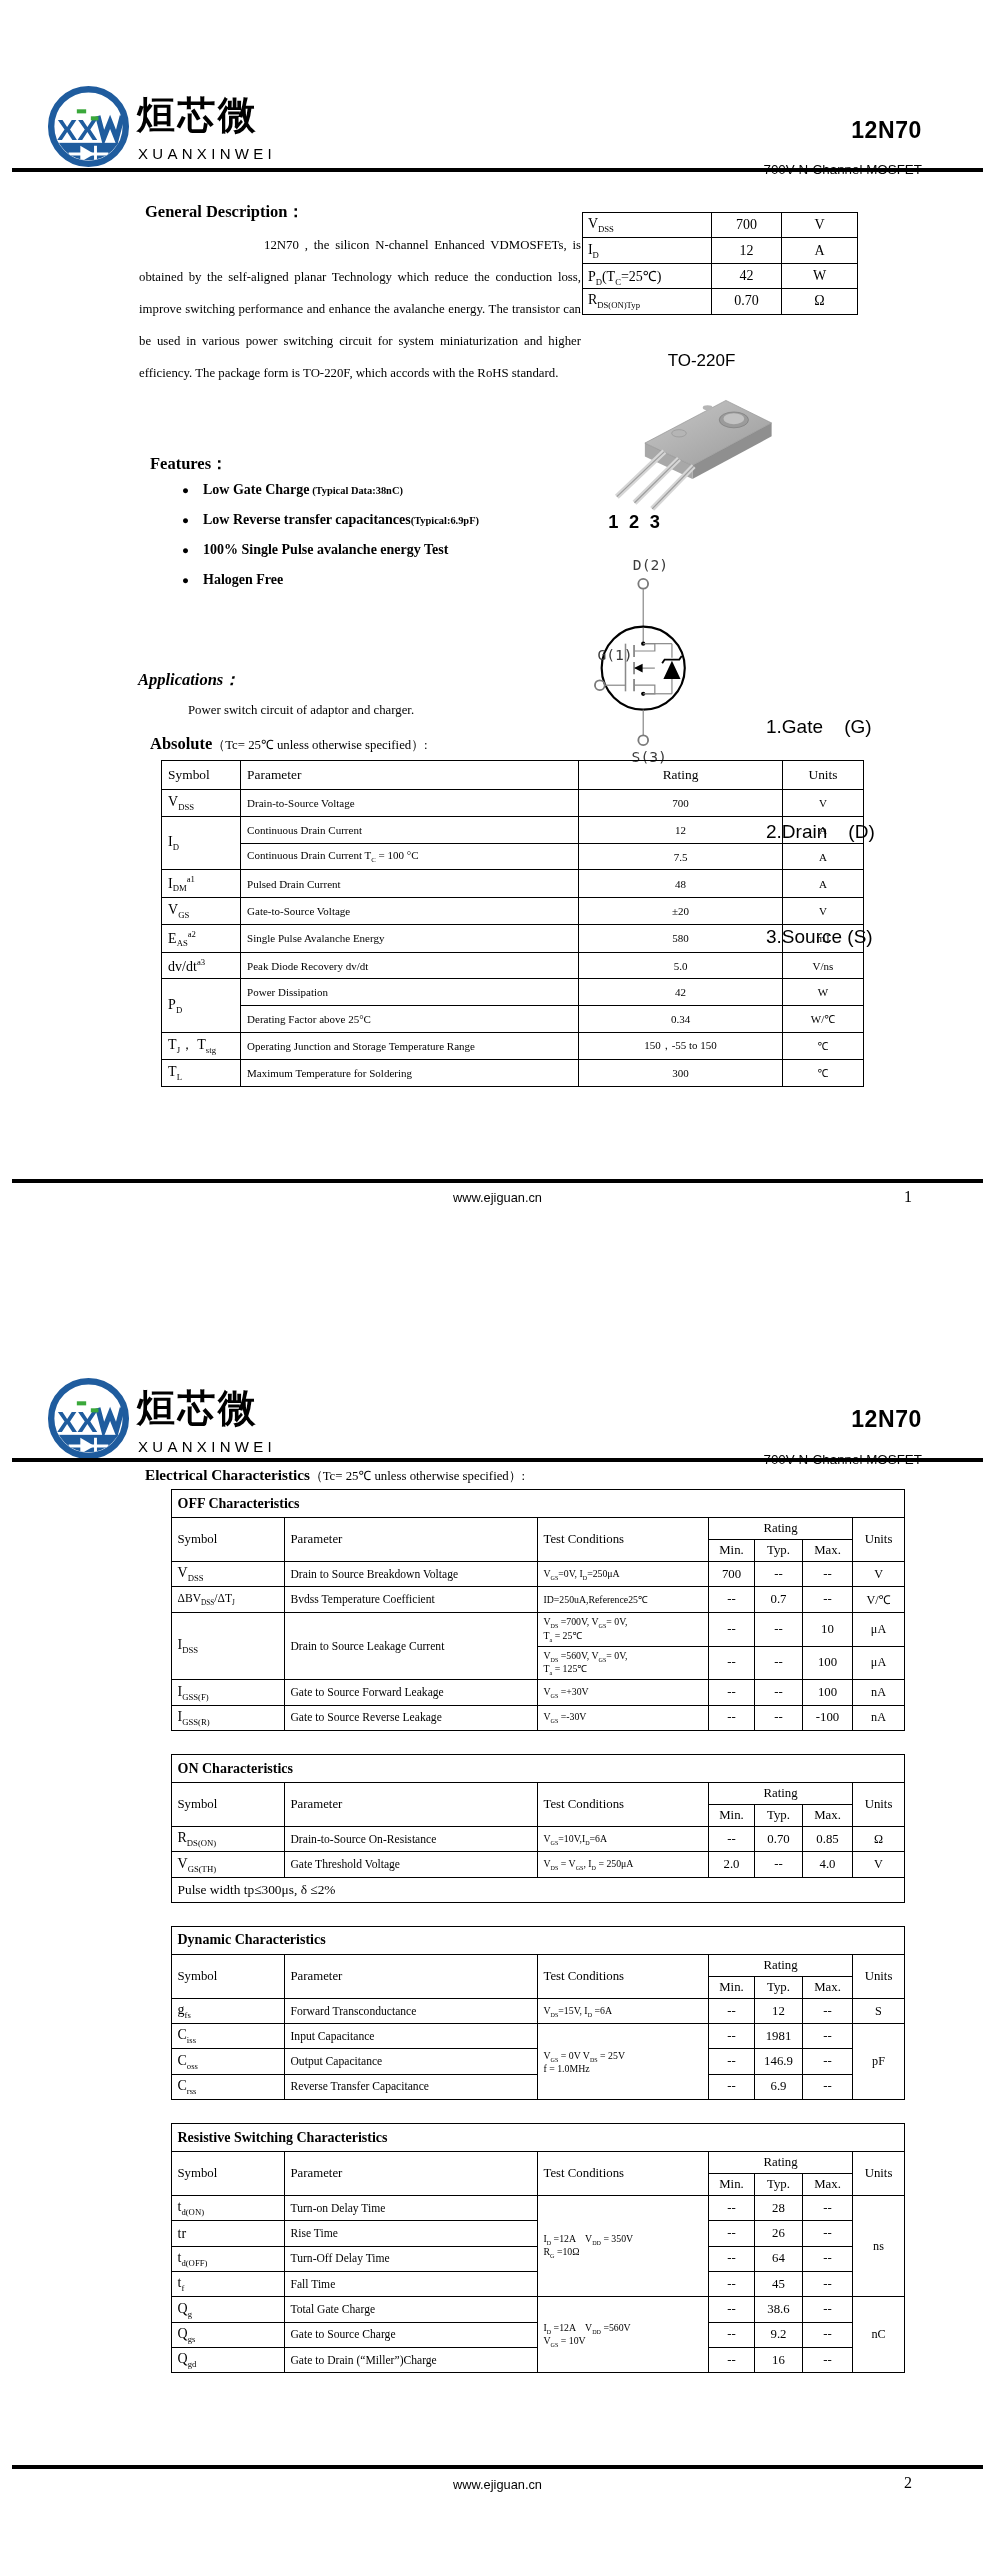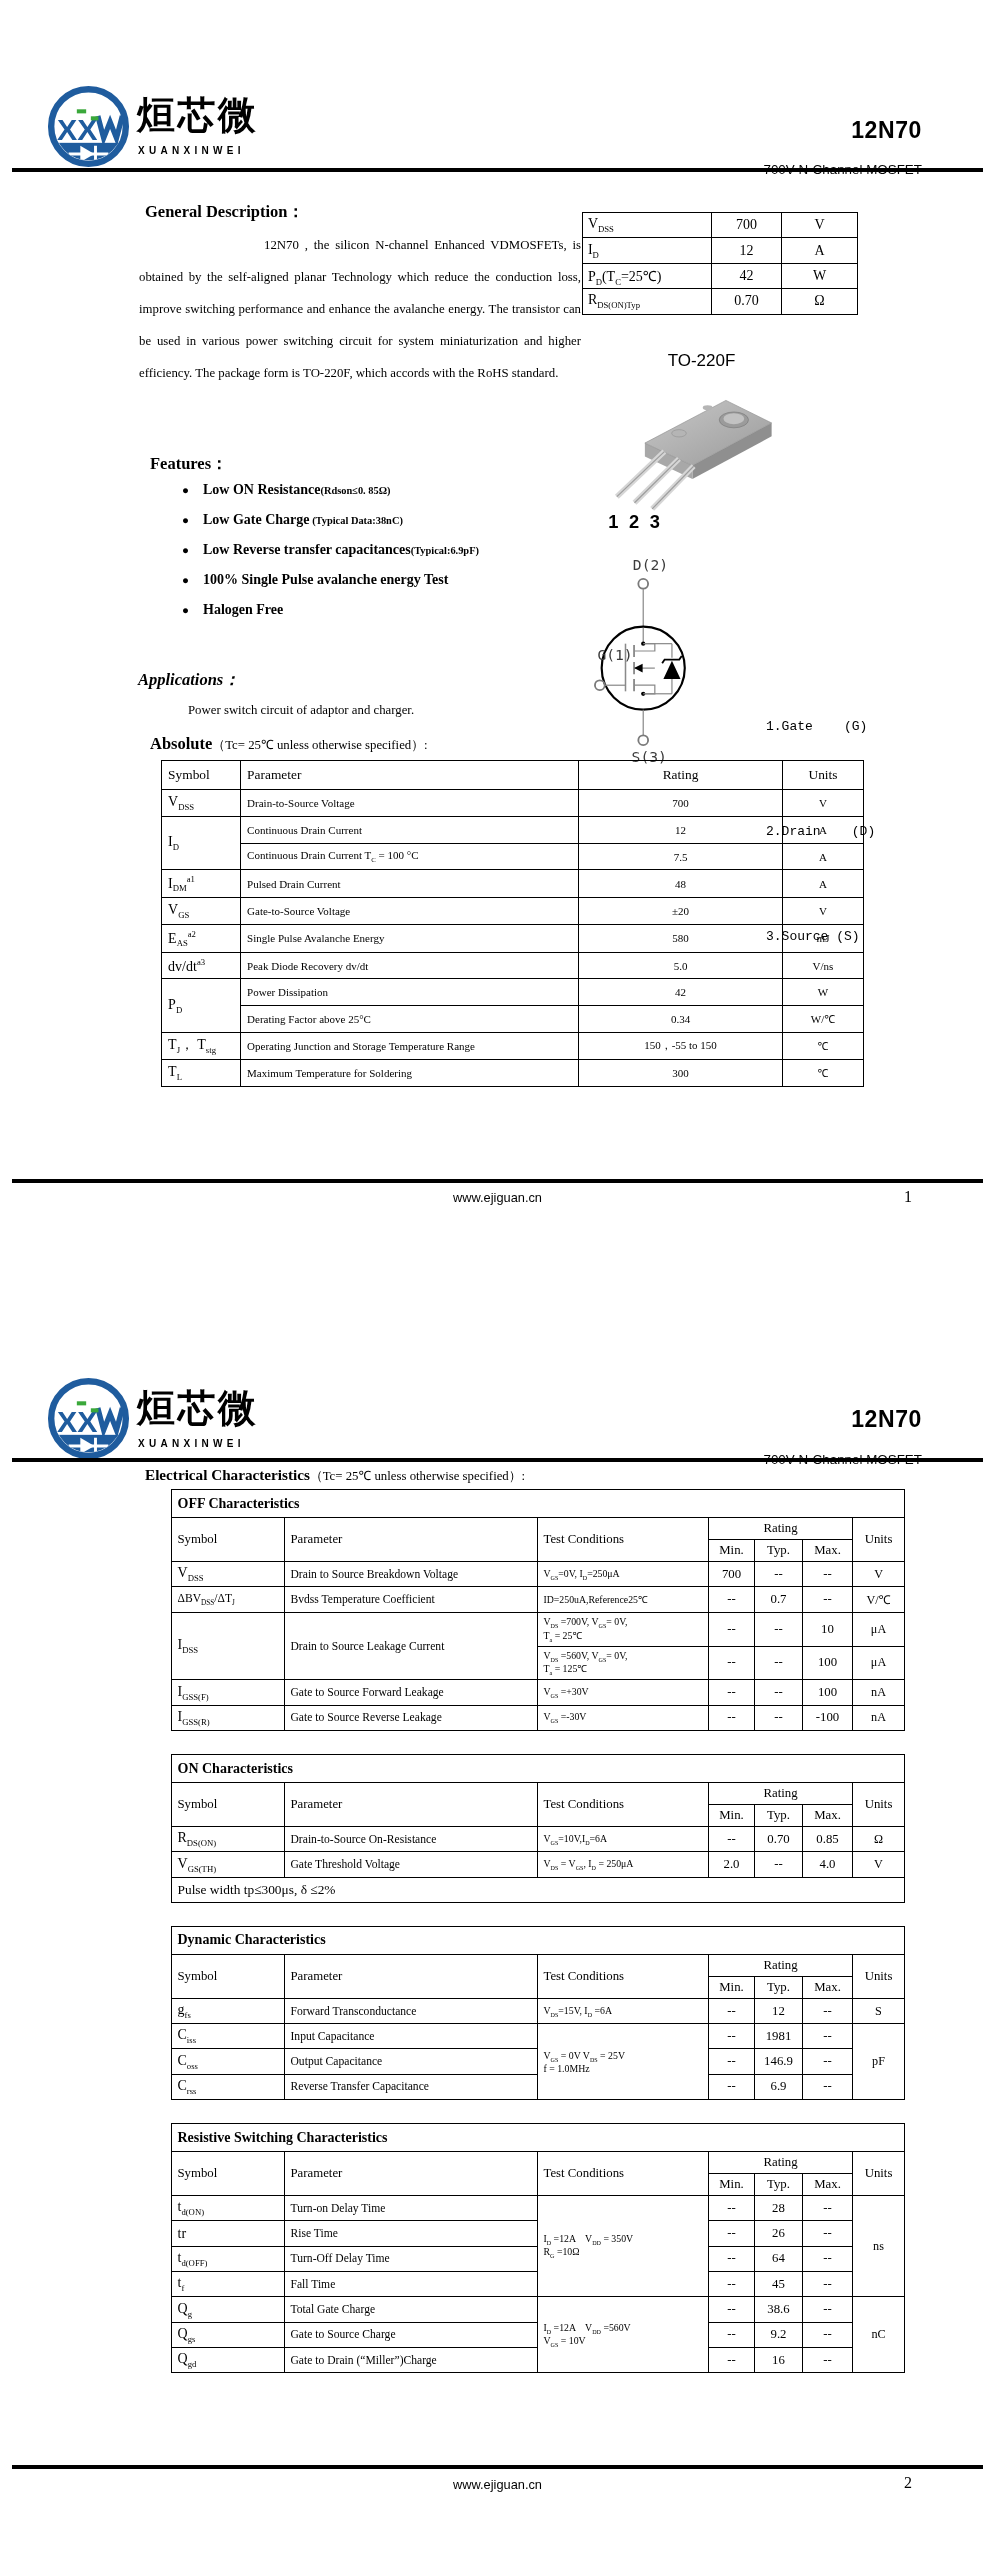--- a/index.html
+++ b/index.html
@@ -13,22 +13,22 @@
   .brand-part {
     position:absolute; right:73px; width:244px; text-align:right;
     font-family:"Liberation Sans", sans-serif; font-weight:bold; font-size:23px; letter-spacing:0.6px;
   }
   .brand-sub {
     position:absolute; right:73px; width:305px; text-align:right;
     font-family:"Liberation Sans", sans-serif; font-size:13.4px;margin-top:16px;
   }
   .logo-cn { position:absolute; font-size:38px; font-weight:bold; letter-spacing:2.4px;
     font-family:"Liberation Sans", sans-serif; line-height:1; }
-  .logo-en { position:absolute; font-size:10px; letter-spacing:4.3px;
-    font-family:"Liberation Sans", sans-serif;font-weight:bold; }
+  .logo-en { position:absolute; font-size:15px; letter-spacing:4.3px;
+    font-family:"Liberation Sans", sans-serif; }
   
   .sec-title { font-size:16.5px; font-weight:bold; }
   .body-text { font-size:12.8px; line-height:32px; text-align:justify; }
   .indent { text-indent:125px; }
   .feature-list { list-style:none; margin:0; padding:0; }
   .feature-list li { font-size:14px; font-weight:bold; height:30px; }
   .feature-list .dot { display:inline-block; width:21px; font-size:11.6px; }
   .feature-list .note { font-size:10.4px; font-weight:bold; }
   .h-mix-rest { font-weight:normal; font-size:12.8px; }
   
@@ -56,21 +56,21 @@
   .ctab td.unt { font-size:12.2px; text-align:center; }
   .ctab th.c { text-align:center; }
   .ctab td.noterow { font-size:13.4px; }
   sub { font-size:62%; }
   sup { font-size:62%; vertical-align:super; }
   
   .ftr-rule { position:absolute; left:12.2px; width:971px; height:4.3px; background:#000; }
   .ftr-site { position:absolute; left:0; width:995px; text-align:center;
     font-family:"Liberation Sans", sans-serif; font-size:12.8px; }
   .ftr-page { position:absolute; left:904px; font-size:16px; }
-  .legend { font-family:Liberation Mono, monospace; font-size:13px; line-height:35px; white-space:pre; }
+  .legend { font-family:Liberation Sans, sans-serif; font-size:19px; line-height:35px; white-space:pre; }
   .pkg-name { font-family:"Liberation Sans", sans-serif; font-size:17px; text-align:center; }
 </style>
 </head>
 <body>
 
 <div>
 
   <svg class="abs" style="left:43px; top:81px;" width="91" height="91" viewBox="0 0 156 152">
     <circle cx="78" cy="76" r="64" fill="#ffffff" stroke="#1f5c9e" stroke-width="11"></circle>
     <clipPath id="lc1">
@@ -147,21 +147,20 @@
     <line x1="128" y1="134" x2="55" y2="206" stroke="#9d9d9d" stroke-width="2"></line>
     <line x1="152" y1="146" x2="84" y2="216" stroke="#d6d6d6" stroke-width="9"></line>
     <line x1="152" y1="146" x2="84" y2="216" stroke="#9d9d9d" stroke-width="2"></line>
     <text x="12" y="248" font-family="Liberation Sans, sans-serif" font-weight="bold" font-size="30" fill="#000">
       <tspan>1</tspan><tspan x="46">2</tspan><tspan x="80">3</tspan>
     </text>
   </svg>
 
   <div class="sec-title abs" style="left:150px; top:453px;">Features：</div>
   <ul class="feature-list abs" style="left:182px; top:482px; width:415px;">
-    <li><span class="dot">●</span><span>Low ON Resistance</span><span class="note">(Rdson≤0. 85Ω)</span></li>
     <li><span class="dot">●</span><span>Low Gate Charge</span><span class="note">  (Typical Data:38nC)</span></li>
     <li><span class="dot">●</span><span>Low Reverse transfer capacitances</span><span class="note">(Typical:6.9pF)</span></li>
     <li><span class="dot">●</span><span>100% Single Pulse avalanche energy Test</span><span class="note"></span></li>
     <li><span class="dot">●</span><span>Halogen Free</span><span class="note"></span></li>
   </ul>
 
   <svg class="abs" style="left:579px; top:552px;" width="159" height="220" viewBox="0 0 260 360">
     <text x="88" y="30" font-family="DejaVu Sans Mono, monospace" font-size="24" fill="#3c3c3c">D(2)</text>
     <circle cx="105" cy="52" r="8" fill="none" stroke="#7a7a7a" stroke-width="3"></circle>
     <line x1="105" y1="60" x2="105" y2="124" stroke="#8a8a8a" stroke-width="2"></line>

